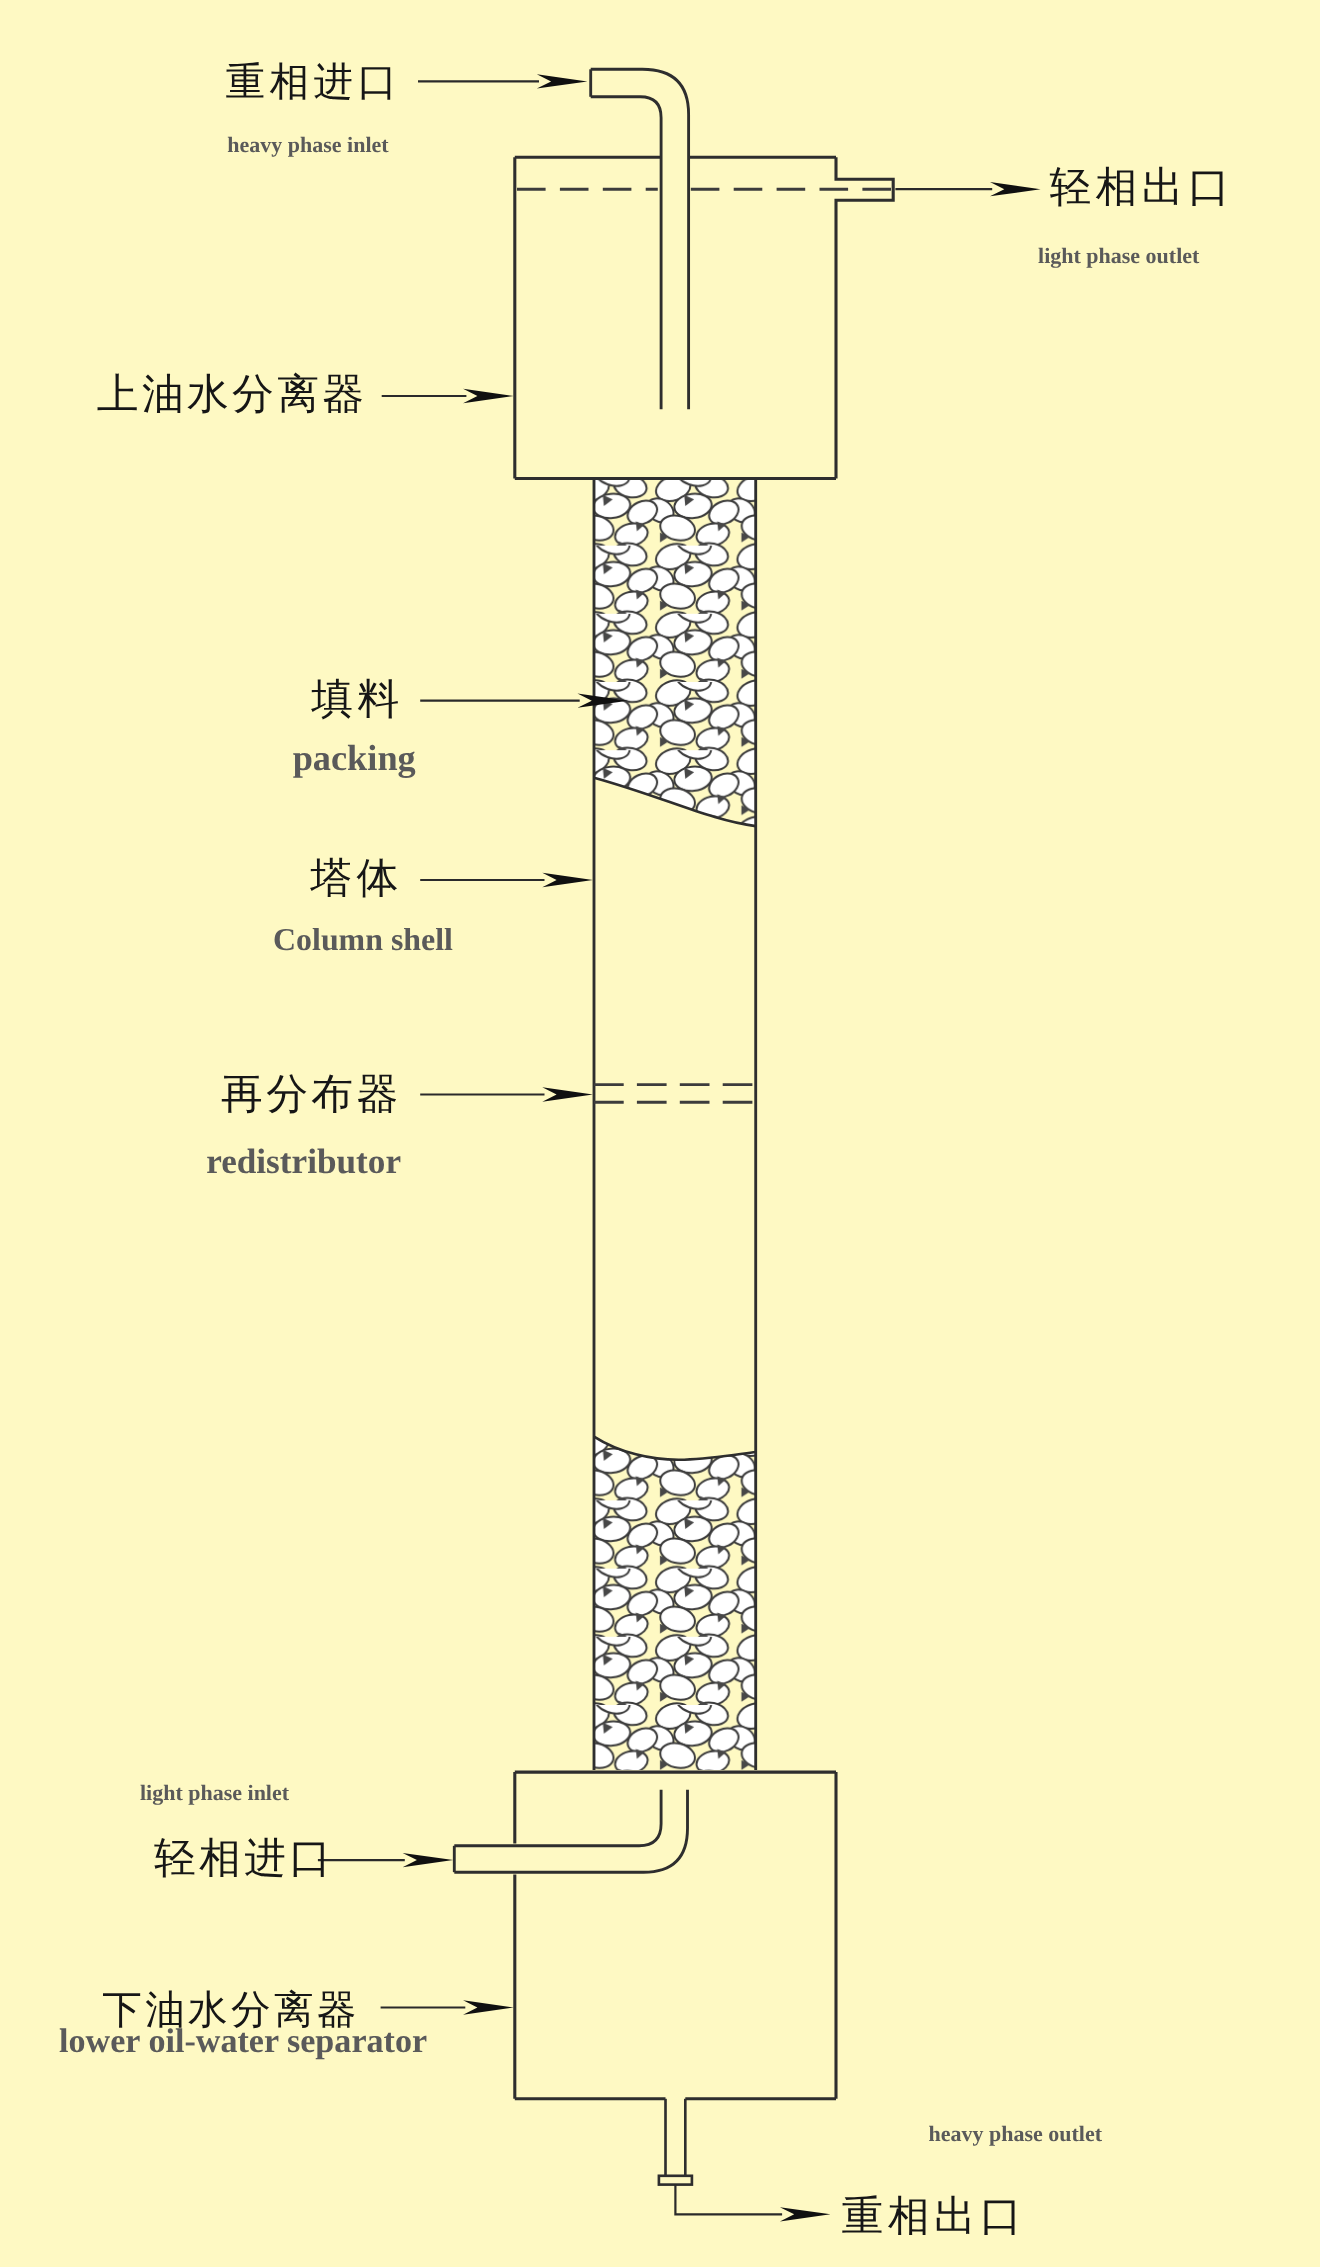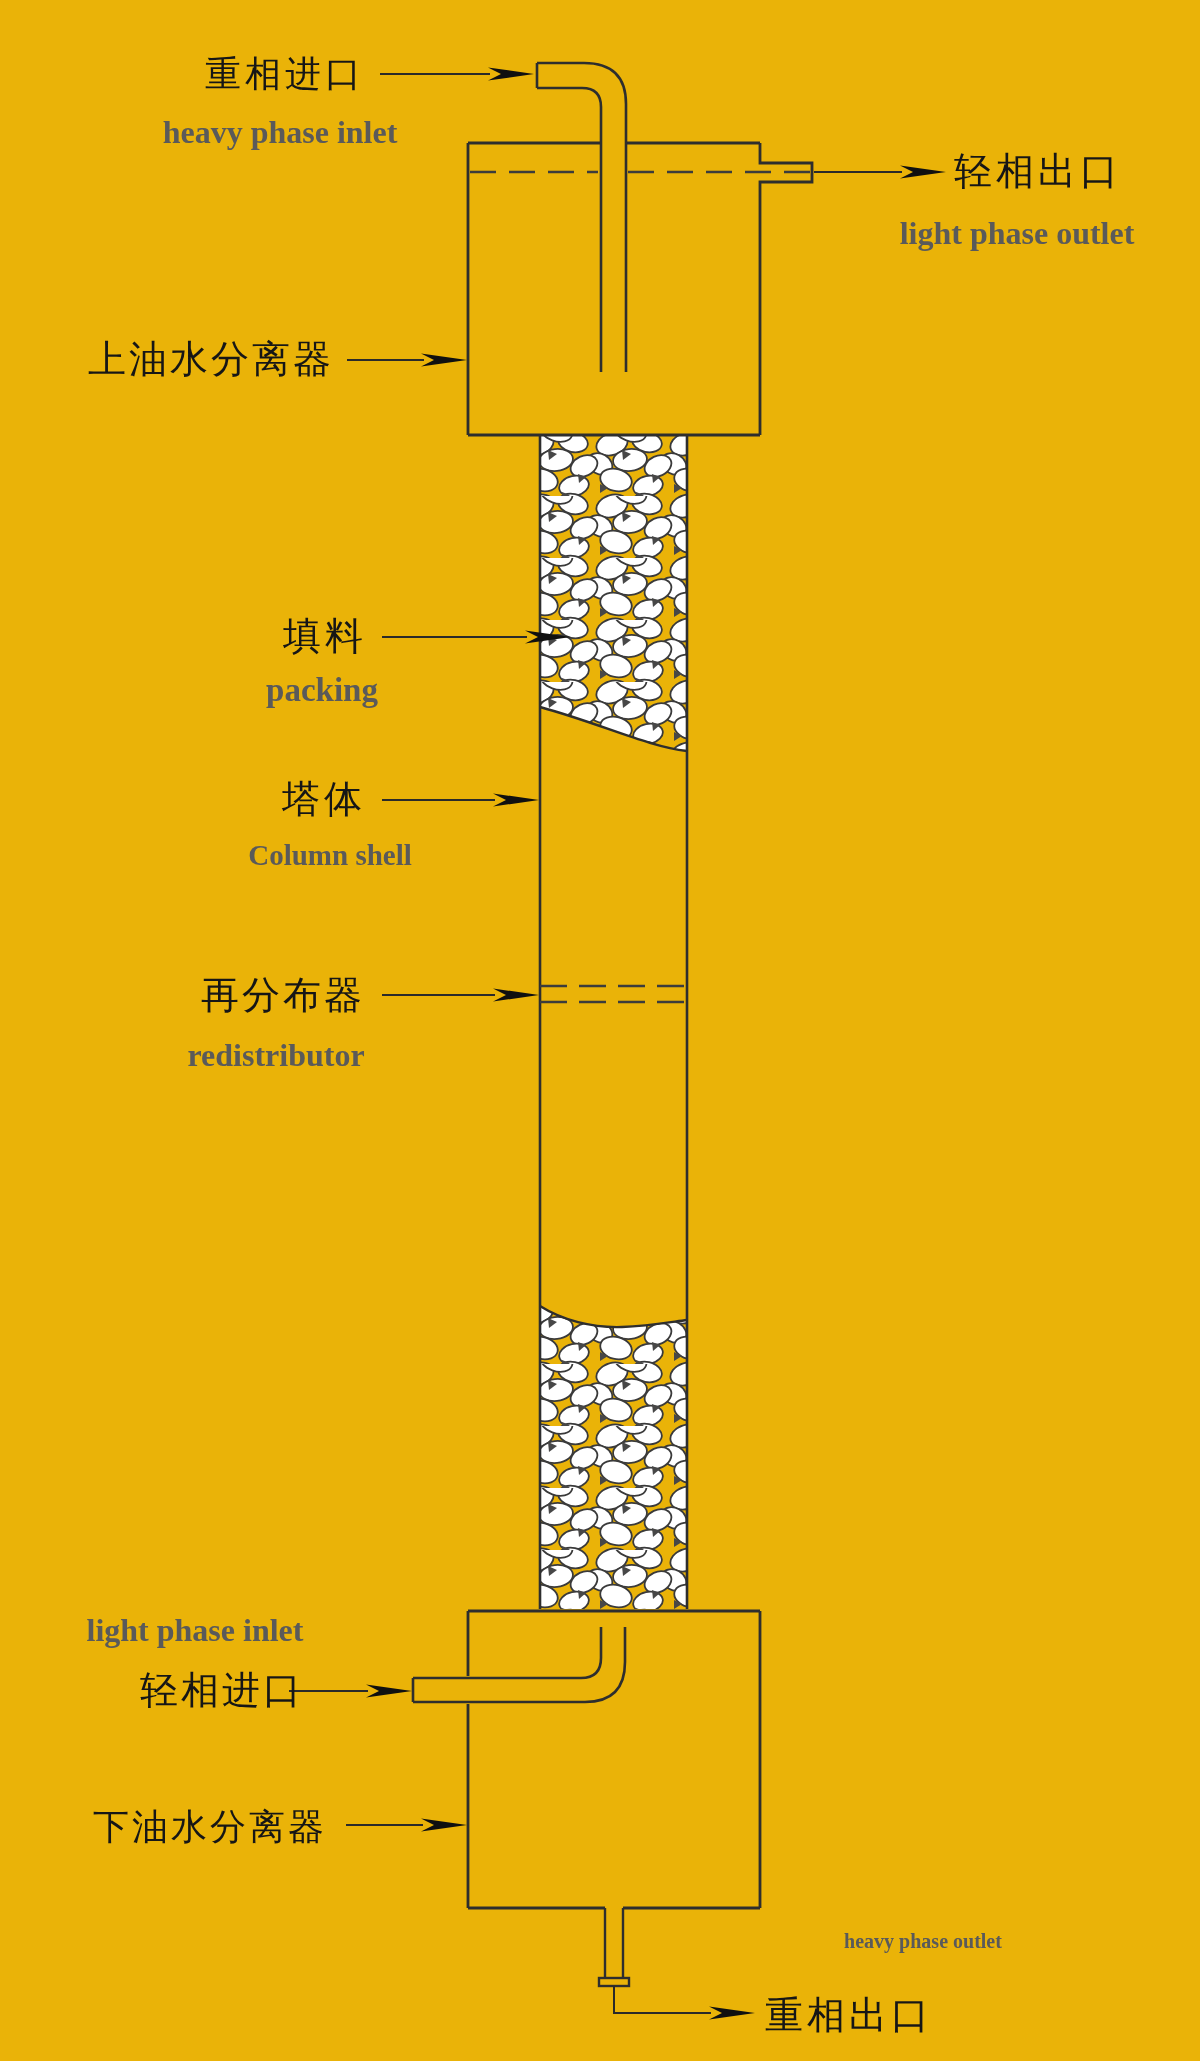--- a/index.html
+++ b/index.html
@@ -1,40 +1,40 @@
 <!DOCTYPE html>
 <html><head>
 <meta charset="utf-8">
 <style>
   html,body{margin:0;padding:0;background:#e8e8e8;}
   .page{
     position:relative;
     width:1200px;height:2061px;
     margin:0 auto;
-    background:#eab308;
+    background:#fef9c3;
     overflow:hidden;
     font-family:"Liberation Serif","DejaVu Serif",serif;
   }
   .diagram-svg{position:absolute;left:0;top:0;}
   .lbl{
     position:absolute;
     transform:translate(-50%,-50%);
     white-space:nowrap;
     line-height:1.05;
     user-select:none;
   }
   .zh{
     color:#161616;
     font-size:38px;
     letter-spacing:4px;
     font-weight:400;
   }
   .en{
     color:#5a5a5a;
-    font-size:32px;
+    font-size:20px;
     font-weight:bold;
   }
 </style>
 </head>
 <body>
 
 <div class="page">
 
   <svg class="diagram-svg" width="1200" height="2061" viewBox="0 0 1200 2061">
     <defs>
@@ -158,17 +158,18 @@
   <div class="lbl zh" style="left:324px;top:800px;">塔体</div>
   <div class="lbl en" style="left:330px;top:855px;font-size:29px;">Column shell</div>
 
   <div class="lbl zh" style="left:283px;top:996px;letter-spacing:3px;">再分布器</div>
   <div class="lbl en" style="left:276px;top:1056px;font-size:32px;">redistributor</div>
 
   <div class="lbl en" style="left:195px;top:1631px;">light phase inlet</div>
   <div class="lbl zh" style="left:194px;top:1691px;letter-spacing:3px;margin-left:28px;">轻相进口</div>
 
   <div class="lbl zh" style="left:210px;top:1828px;letter-spacing:3px;font-size:36px;">下油水分离器</div>
+  <div class="lbl en" style="left:221px;top:1856px;font-size:31px;">lower oil-water separator</div>
 
   <div class="lbl en" style="left:923px;top:1941px;font-size:20px;">heavy phase outlet</div>
   <div class="lbl zh" style="left:849px;top:2016px;">重相出口</div>
 
 </div>
 
 </body></html>

